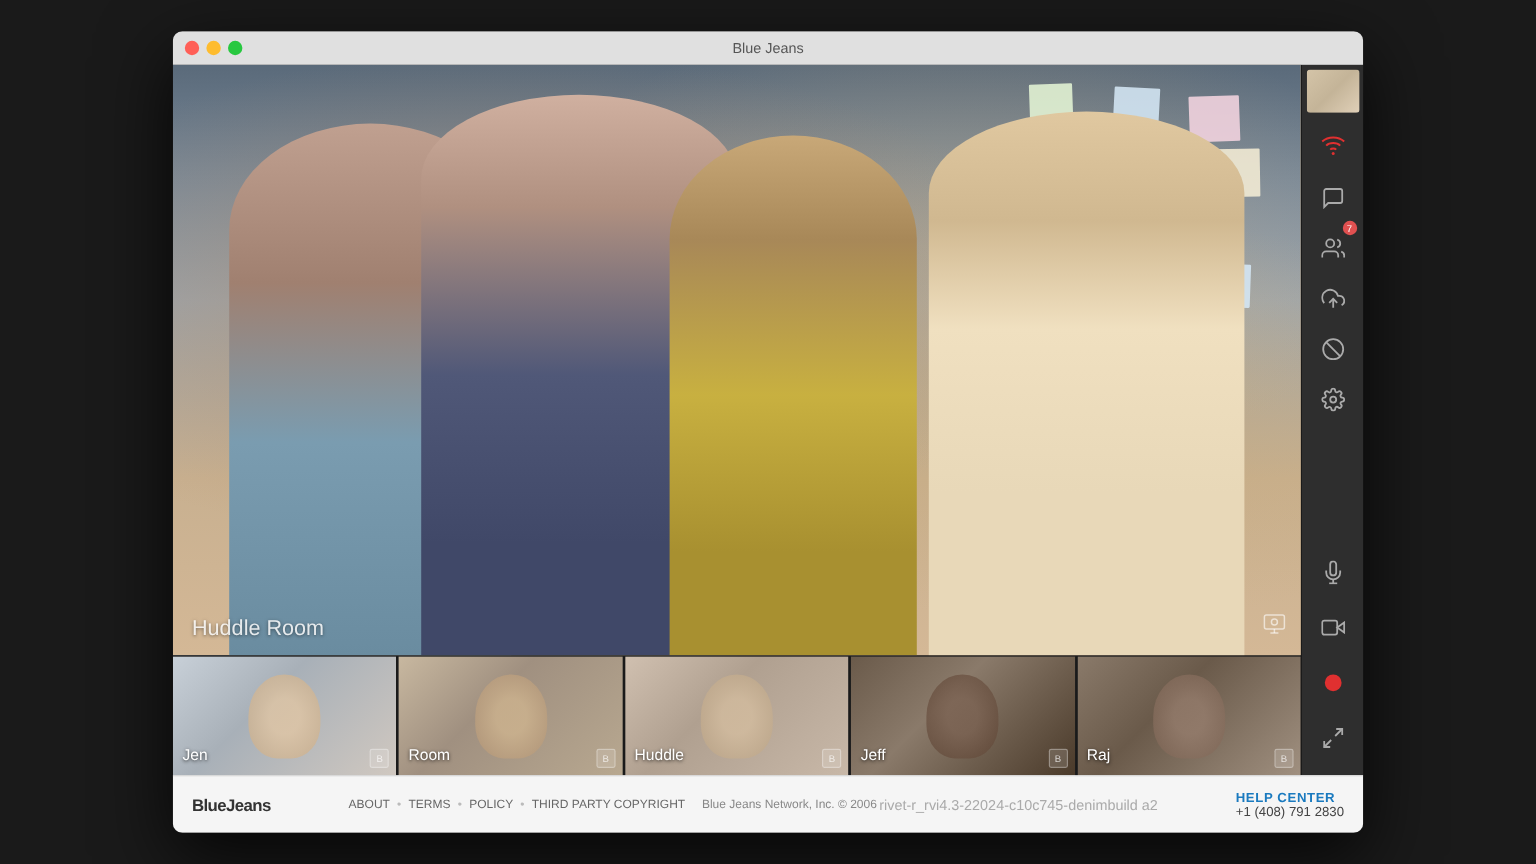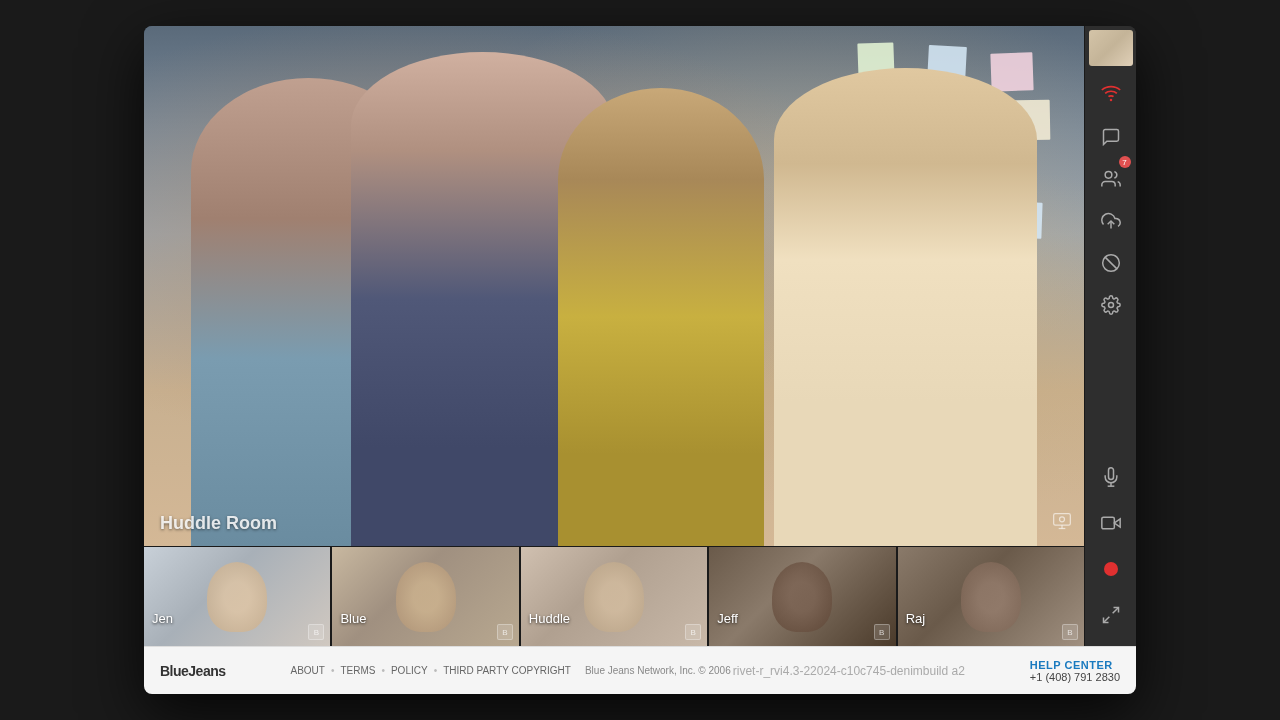--- a/index.html
+++ b/index.html
@@ -148,21 +148,21 @@
       border-radius: 1px;
     }
 
     
     .room-label {
       position: absolute;
       bottom: 12px;
       left: 16px;
       color: rgba(255,255,255,0.85);
       font-size: 18px;
-      font-weight: 700;
+      font-weight: 400;
       text-shadow: 0 1px 3px rgba(0,0,0,0.5);
     }
 
     
     .presenter-icon {
       position: absolute;
       bottom: 10px;
       right: 12px;
       color: rgba(255,255,255,0.6);
       font-size: 20px;
@@ -208,21 +208,21 @@
       opacity: 0.7;
     }
     .face-jen { background: radial-gradient(ellipse, #e8c8a0 30%, #c8a880 100%); }
     .face-david { background: radial-gradient(ellipse, #d4b890 30%, #b09070 100%); }
     .face-zaynep { background: radial-gradient(ellipse, #d8c0a0 30%, #b8a080 100%); }
     .face-jeff { background: radial-gradient(ellipse, #7a6050 30%, #5a4030 100%); }
     .face-raj { background: radial-gradient(ellipse, #9a8070 30%, #7a6050 100%); }
 
     .participant-name {
       position: absolute;
-      bottom: 20px;
+      bottom: 10px;
       left: 8px;
       color: #fff;
       font-size: 13px;
       font-weight: 400;
       text-shadow: 0 1px 3px rgba(0,0,0,0.8);
     }
 
     .participant-badge {
       position: absolute;
       bottom: 6px;
@@ -385,20 +385,28 @@
       height: 14px;
       background: #e03030;
       border-radius: 50%;
     }
   </style>
 </head>
 <body>
 
 <div class="window">
 
+  <div class="titlebar">
+    <div class="titlebar-buttons">
+      <div class="tb-btn tb-close"></div>
+      <div class="tb-btn tb-min"></div>
+      <div class="tb-btn tb-max"></div>
+    </div>
+    <span class="titlebar-title">Blue Jeans</span>
+  </div>
 
   <div class="main-content">
 
     <div class="video-area">
 
       <div class="main-video">
         <div class="main-video-bg"></div>
 
         <div class="sticky-notes">
           <div class="sticky" style="background:#f8d7e3; width:42px;height:38px; top:8%;right:12%;transform:rotate(-2deg);"></div>
@@ -437,21 +445,21 @@
             <div class="face face-jen"></div>
           </div>
           <span class="participant-name">Jen</span>
           <div class="participant-badge">B</div>
         </div>
 
         <div class="participant-tile">
           <div class="participant-bg p-david">
             <div class="face face-david"></div>
           </div>
-          <span class="participant-name">Blue</span>
+          <span class="participant-name">Room</span>
           <div class="participant-badge">B</div>
         </div>
 
         <div class="participant-tile">
           <div class="participant-bg p-zaynep">
             <div class="face face-zaynep"></div>
           </div>
           <span class="participant-name">Huddle</span>
           <div class="participant-badge">B</div>
         </div>

